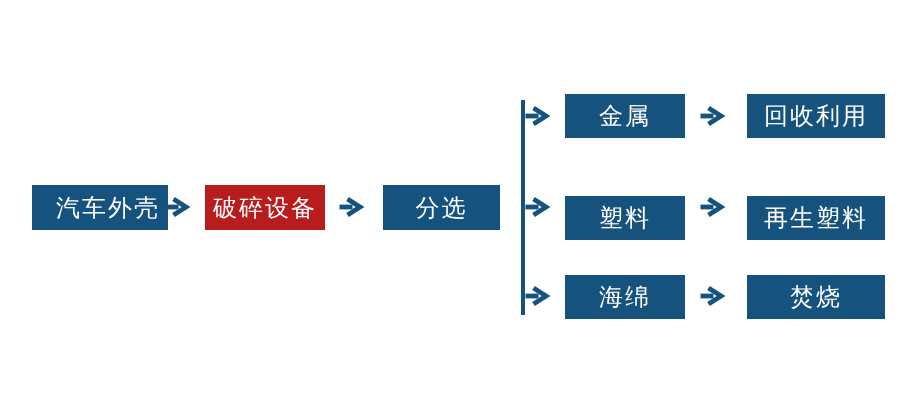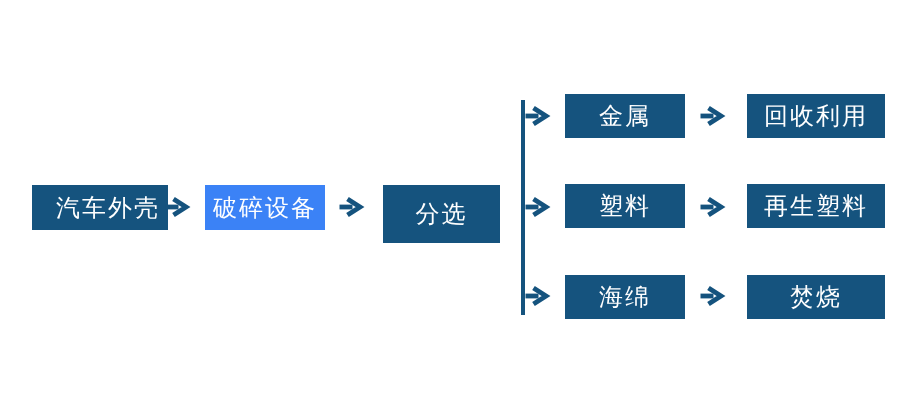--- a/index.html
+++ b/index.html
@@ -21,32 +21,32 @@
     align-items: center;
     justify-content: center;
     color: #ffffff;
     font-size: 24px;
     letter-spacing: 2px;
     font-weight: 400;
     text-align: center;
     white-space: nowrap;
   }
   .node.blue { background: #15537E; }
-  .node.red  { background: #3b82f6; }
+  .node.red  { background: #b91c1c; }
 
   
   .n-car     { left: 32px;  top: 185px; width: 120px; height: 45px; padding-left: 16px; }
   .n-crush   { left: 205px; top: 185px; width: 120px; height: 45px; }
-  .n-sort    { left: 383px; top: 185px; width: 117px; height: 58px; }
+  .n-sort    { left: 383px; top: 185px; width: 117px; height: 45px; }
 
   
   .col-mat   { left: 565px; width: 120px; height: 44px; }
   .col-out   { left: 747px; width: 138px; height: 44px; }
   .row-1 { top: 94px; }
-  .row-2 { top: 184px; }
+  .row-2 { top: 196px; }
   .row-3 { top: 275px; font-family: Liberation Serif, serif; }
 
   .arrow {
     position: absolute;
     width: 27px;
     height: 22px;
     line-height: 0;
   }
   .a-main-1 { left: 164px; top: 196px; }
   .a-main-2 { left: 338px; top: 196px; }

